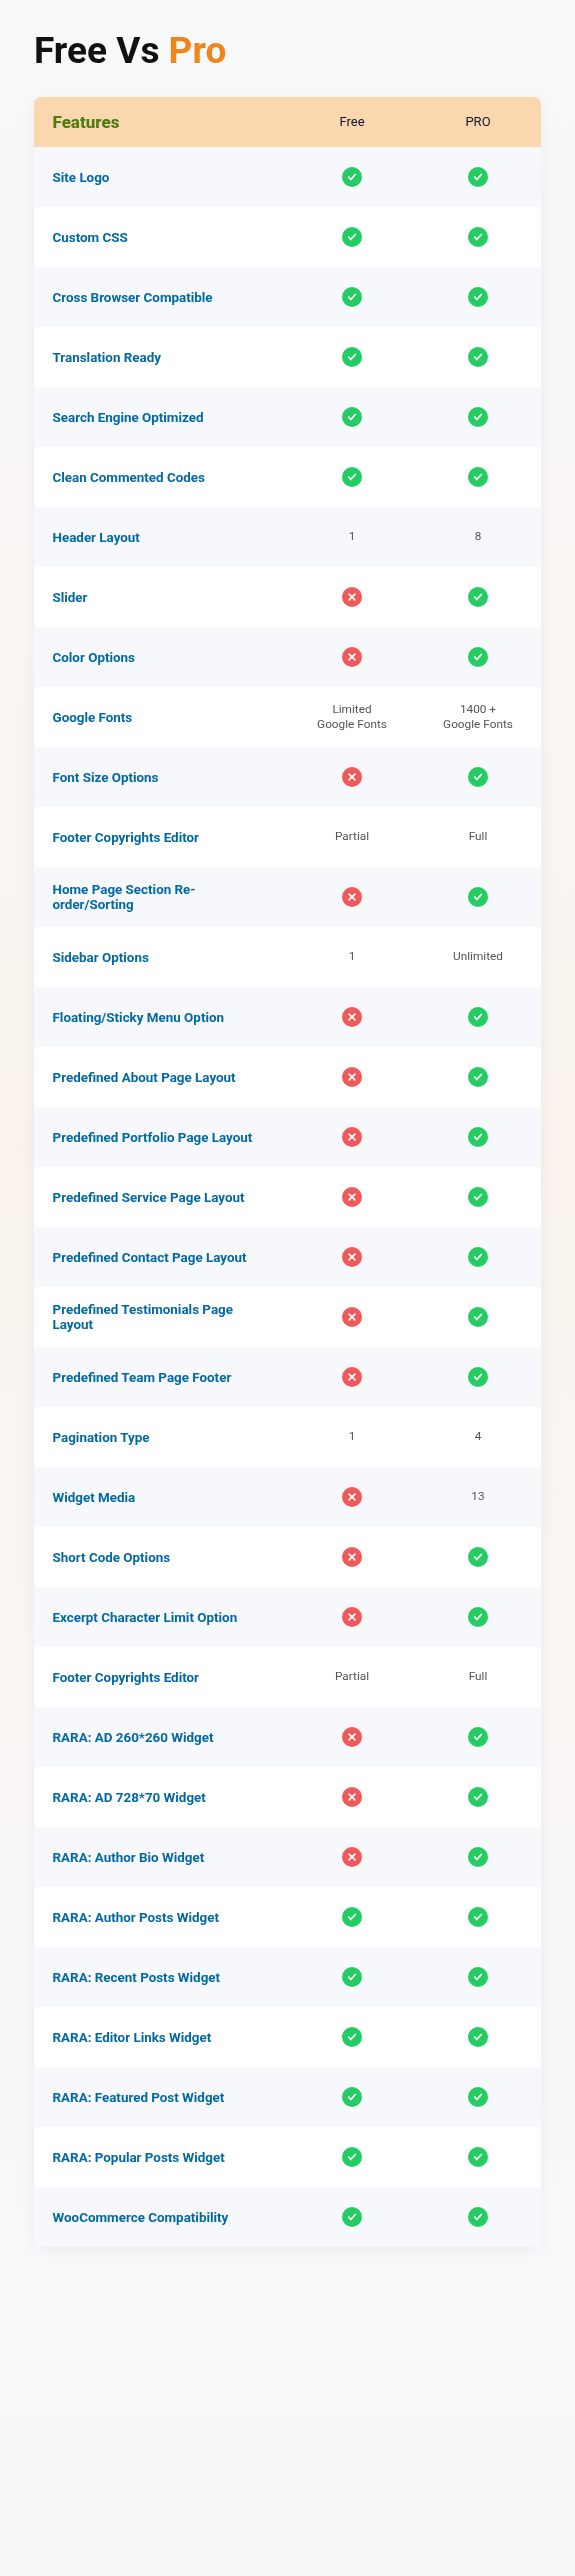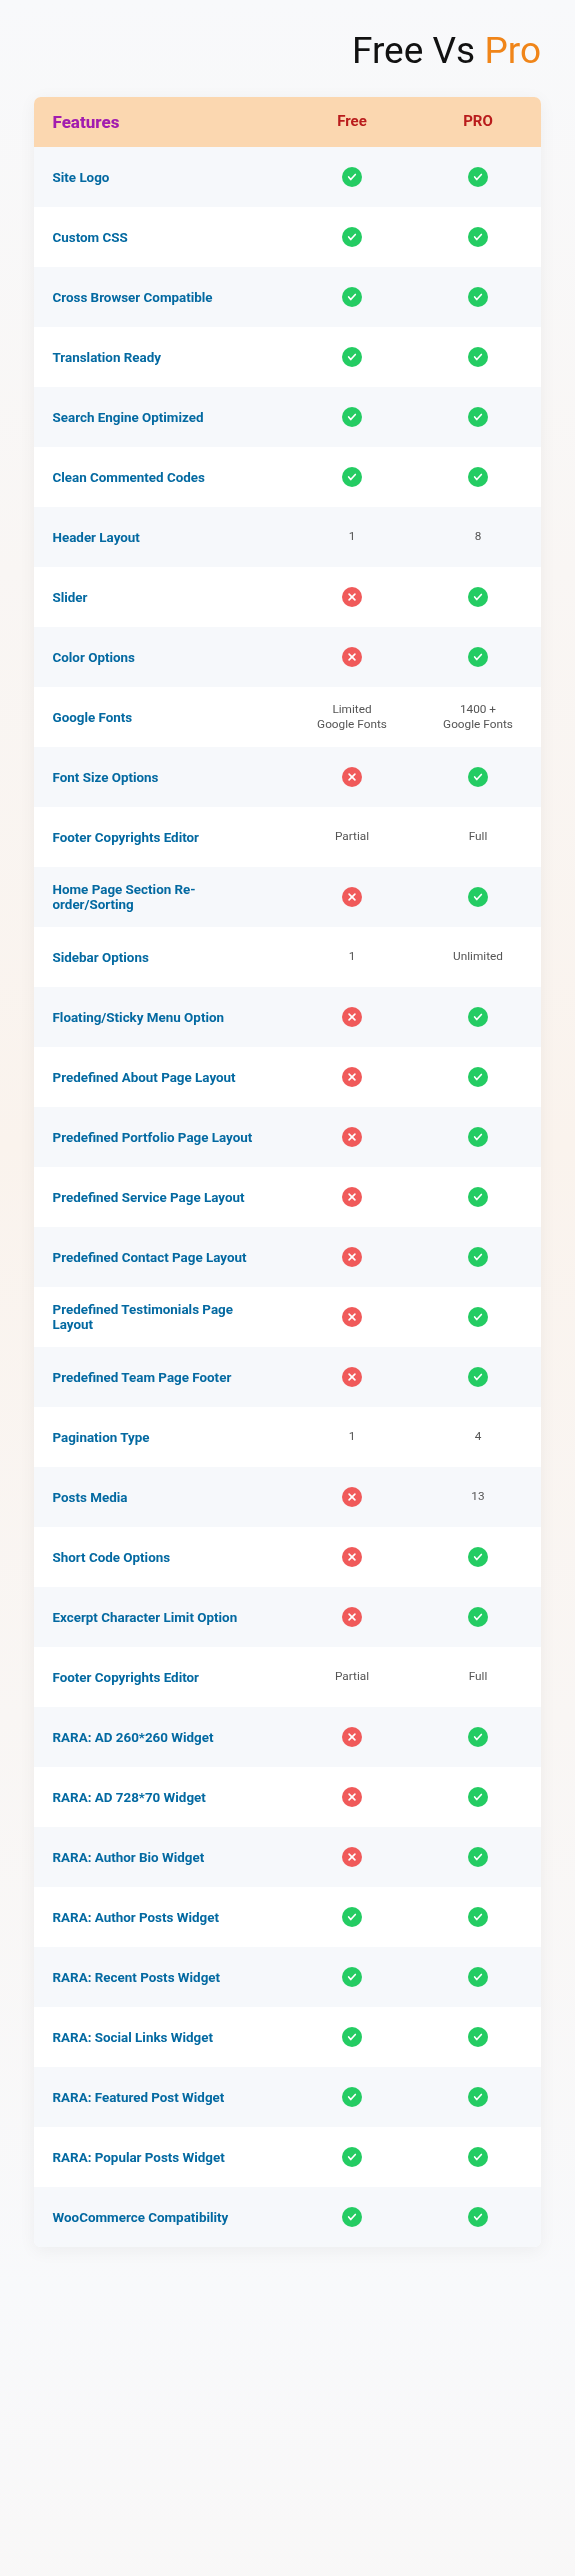--- a/index.html
+++ b/index.html
@@ -3,23 +3,23 @@
   <meta charset="utf-8">
   <style>
     * { margin: 0; padding: 0; box-sizing: border-box; }
     body {
       font-family: -apple-system, BlinkMacSystemFont, "Segoe UI", Roboto, Helvetica, Arial, sans-serif;
       background: linear-gradient(180deg, #f8f9fb 0%, #faf3ed 50%, #f8f9fb 100%);
       width: 575px;
       padding: 29px 34px 42px;
     }
     .title {
-      text-align: right;
+      text-align: left;
       font-size: 37px;
-      font-weight: 400;
+      font-weight: 700;
       color: #111;
       margin-bottom: 25px;
     }
     .title .pro { color: #f08519; }
     .table {
       width: 100%;
       background: #fff;
       border-radius: 6.7px;
       overflow: hidden;
       box-shadow: 0 3.4px 17px rgba(0,0,0,0.05);
@@ -38,38 +38,38 @@
     .cell-feature {
       flex: 1 1 auto;
       padding: 0 18.5px;
       font-size: 13.4px;
       font-weight: 700;
       color: #0369a1;
     }
     .header-row .cell-feature {
       font-size: 17px;
       font-weight: 800;
-      color: #a21caf;
+      color: #4d7c0f;
     }
     .cell-col {
       width: 126px;
       flex: 0 0 126px;
       text-align: center;
       display: flex;
       align-items: center;
       justify-content: center;
       font-size: 11.8px;
       color: #555;
       padding: 6.7px 5px;
       line-height: 1.3;
     }
     .header-row .cell-col {
-      font-size: 15px;
-      font-weight: 700;
-      color: #b91c1c;
+      font-size: 13px;
+      font-weight: 400;
+      color: #0f172a;
     }
     .icon {
       width: 20px;
       height: 20px;
       border-radius: 50%;
       display: inline-flex;
       align-items: center;
       justify-content: center;
     }
     .icon.yes { background: #24cc63; }
@@ -431,21 +431,21 @@
     <div class="row">
       <div class="cell-feature">Pagination Type</div>
       <div class="cell-col">
         <span class="text-val">1</span>
       </div>
       <div class="cell-col">
         <span class="text-val">4</span>
       </div>
     </div>
     <div class="row">
-      <div class="cell-feature">Posts Media</div>
+      <div class="cell-feature">Widget Media</div>
       <div class="cell-col">
         <span class="icon no">
           <svg viewBox="0 0 24 24" fill="none" stroke="#fff" stroke-width="4" stroke-linecap="round">
             <line x1="5" y1="5" x2="19" y2="19"></line>
             <line x1="19" y1="5" x2="5" y2="19"></line>
           </svg>
         </span>
       </div>
       <div class="cell-col">
         <span class="text-val">13</span>
@@ -578,21 +578,21 @@
       </div>
       <div class="cell-col">
         <span class="icon yes">
           <svg viewBox="0 0 24 24" fill="none" stroke="#fff" stroke-width="4" stroke-linecap="round" stroke-linejoin="round">
             <polyline points="4 12 9 18 20 6"></polyline>
           </svg>
         </span>
       </div>
     </div>
     <div class="row">
-      <div class="cell-feature">RARA: Social Links Widget</div>
+      <div class="cell-feature">RARA: Editor Links Widget</div>
       <div class="cell-col">
         <span class="icon yes">
           <svg viewBox="0 0 24 24" fill="none" stroke="#fff" stroke-width="4" stroke-linecap="round" stroke-linejoin="round">
             <polyline points="4 12 9 18 20 6"></polyline>
           </svg>
         </span>
       </div>
       <div class="cell-col">
         <span class="icon yes">
           <svg viewBox="0 0 24 24" fill="none" stroke="#fff" stroke-width="4" stroke-linecap="round" stroke-linejoin="round">

